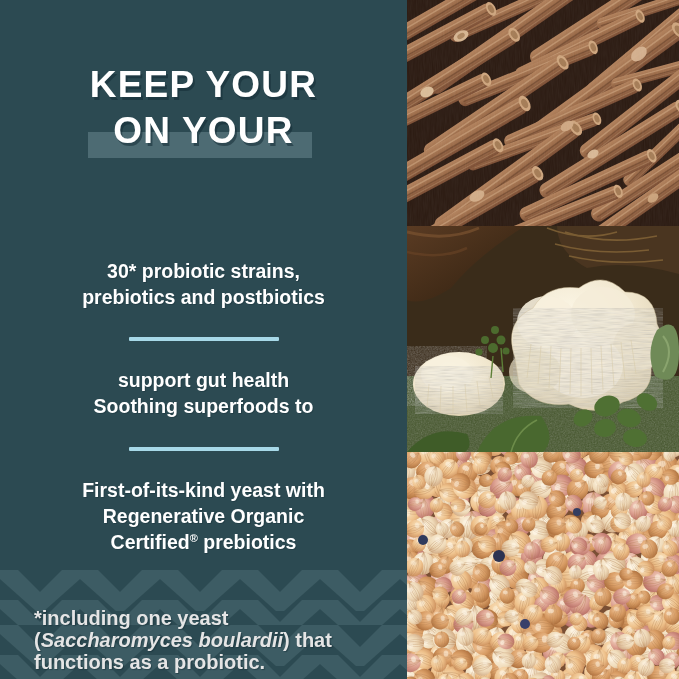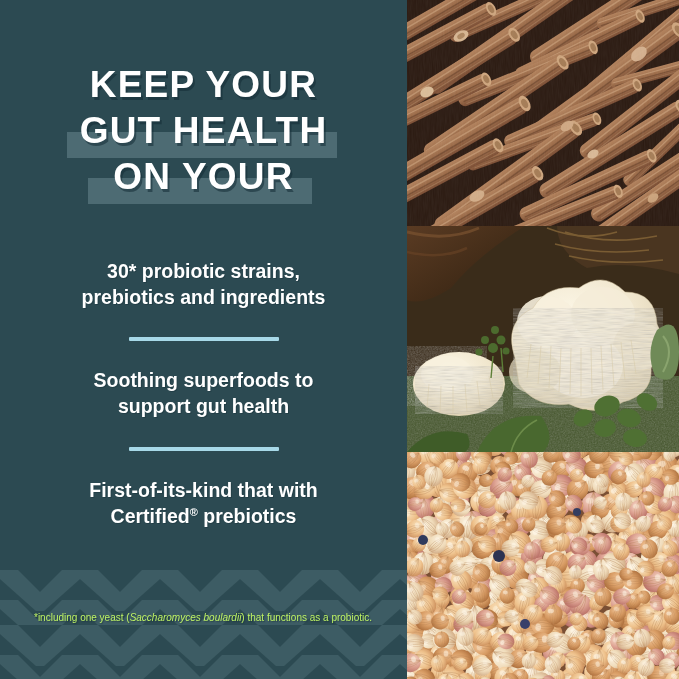--- a/index.html
+++ b/index.html
@@ -115,24 +115,24 @@
     vertical-align: super;
     line-height: 0;
   }
 
   
   #footnote {
     position: absolute;
     left: 34px;
     top: 607px;
     width: 345px;
-    color: #bef264;
-    font-size: 10px;
+    color: #e5e5e5;
+    font-size: 20px;
     line-height: 22px;
-    font-weight: 400;
+    font-weight: 700;
     text-align: left;
     z-index: 3;
     text-shadow: 1px 1px 1px rgba(20, 44, 52, 0.5);
   }
   #footnote i { font-style: italic; }
 
   
   #photo-column {
     position: absolute;
     left: 407px;
@@ -167,51 +167,48 @@
         </pattern>
       </defs>
       <rect x="0" y="0" width="407" height="109" fill="url(#chevpat)"></rect>
     </svg>
 
     <div id="headline">
       <div class="hl-row">
         <span class="hl-text">KEEP YOUR</span>
       </div>
       <div class="hl-row">
-        <span class="hl-bar" id="hl-bar-gut"></span>
-        <span class="hl-text">GUT HEALTH</span>
-      </div>
-      <div class="hl-row">
         <span class="hl-bar" id="hl-bar-track"></span>
         <span class="hl-text">ON YOUR</span>
       </div>
     </div>
 
     <div id="bullets">
 
       <div class="bullet">
         <div>30* probiotic strains,</div>
-        <div>prebiotics and ingredients</div>
+        <div>prebiotics and postbiotics</div>
       </div>
 
       <div class="divider-wrap" id="divider-1">
         <div class="divider"></div>
       </div>
 
       <div class="bullet">
+        <div>support gut health</div>
         <div>Soothing superfoods to</div>
-        <div>support gut health</div>
       </div>
 
       <div class="divider-wrap" id="divider-2">
         <div class="divider"></div>
       </div>
 
       <div class="bullet">
-        <div>First-of-its-kind that with</div>
+        <div>First-of-its-kind yeast with</div>
+        <div>Regenerative Organic</div>
         <div><span>Certified</span><span class="sup-reg">®</span><span> prebiotics</span></div>
       </div>
     </div>
 
     <div id="footnote"><span>*including one yeast (</span><i>Saccharomyces</i> <i>boulardii</i><span>) that functions as a probiotic.</span></div>
   </div>
 
   <div id="photo-column">
 
     <div class="photo-panel" id="panel-licorice">

